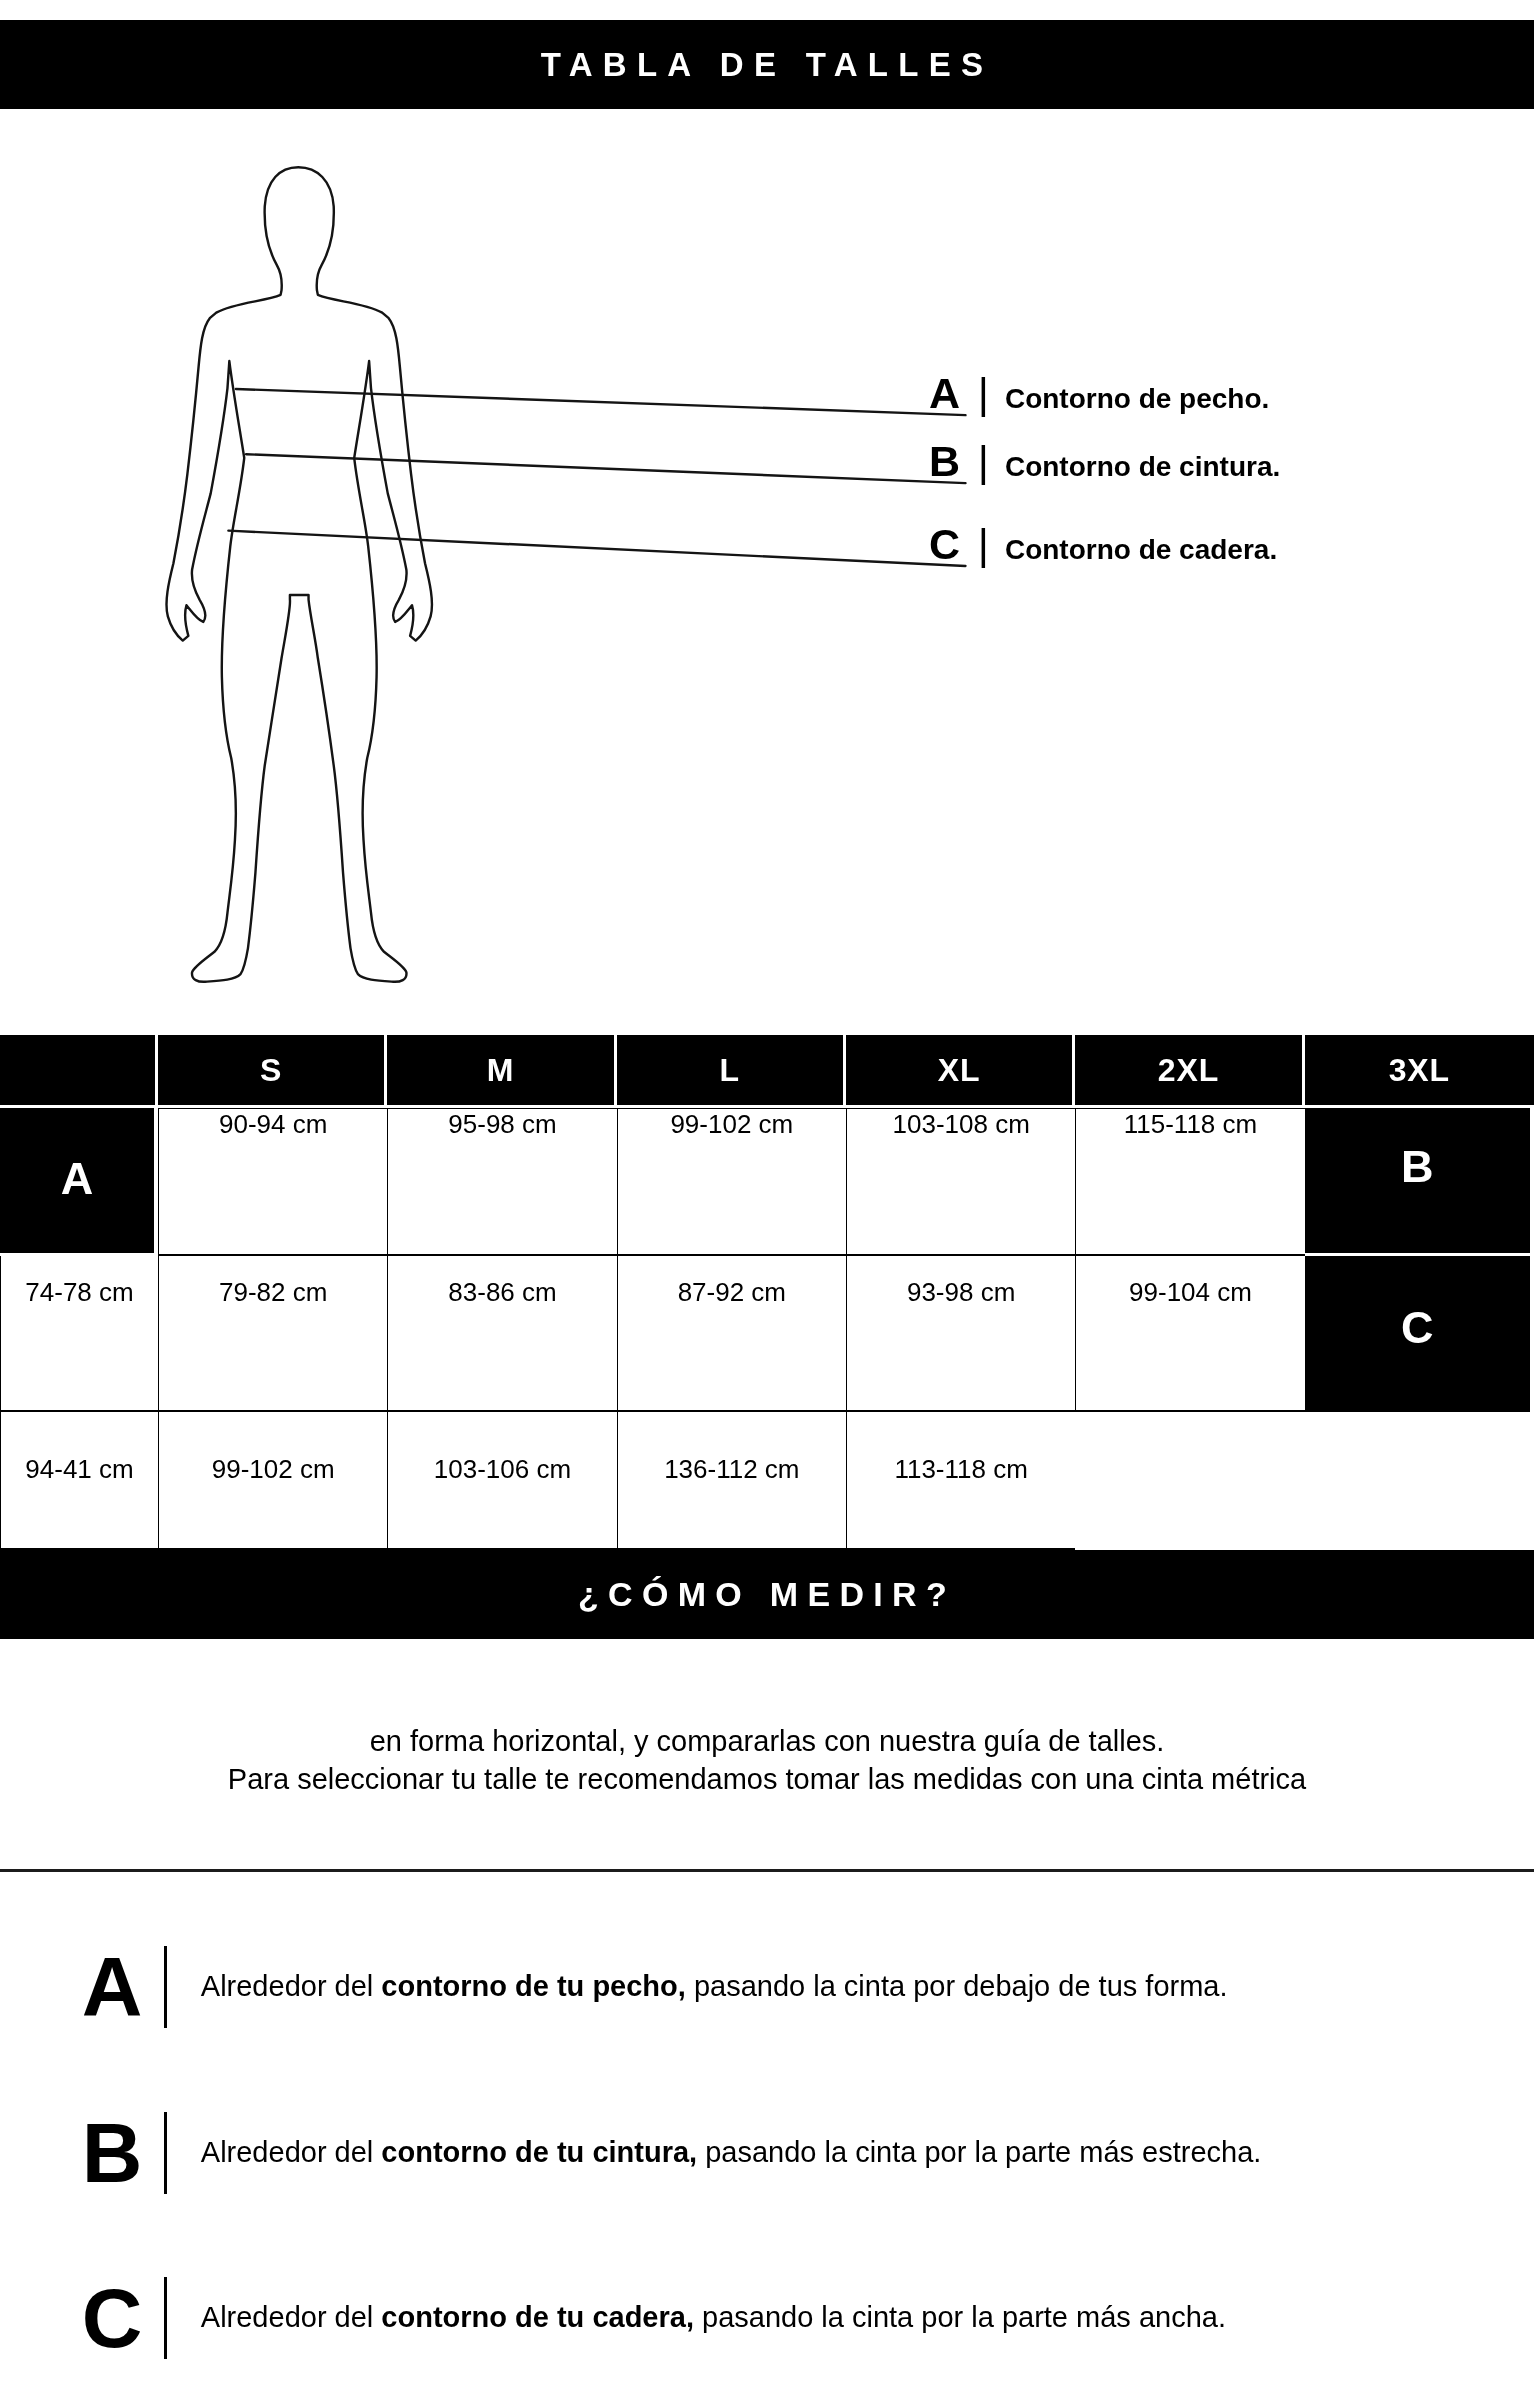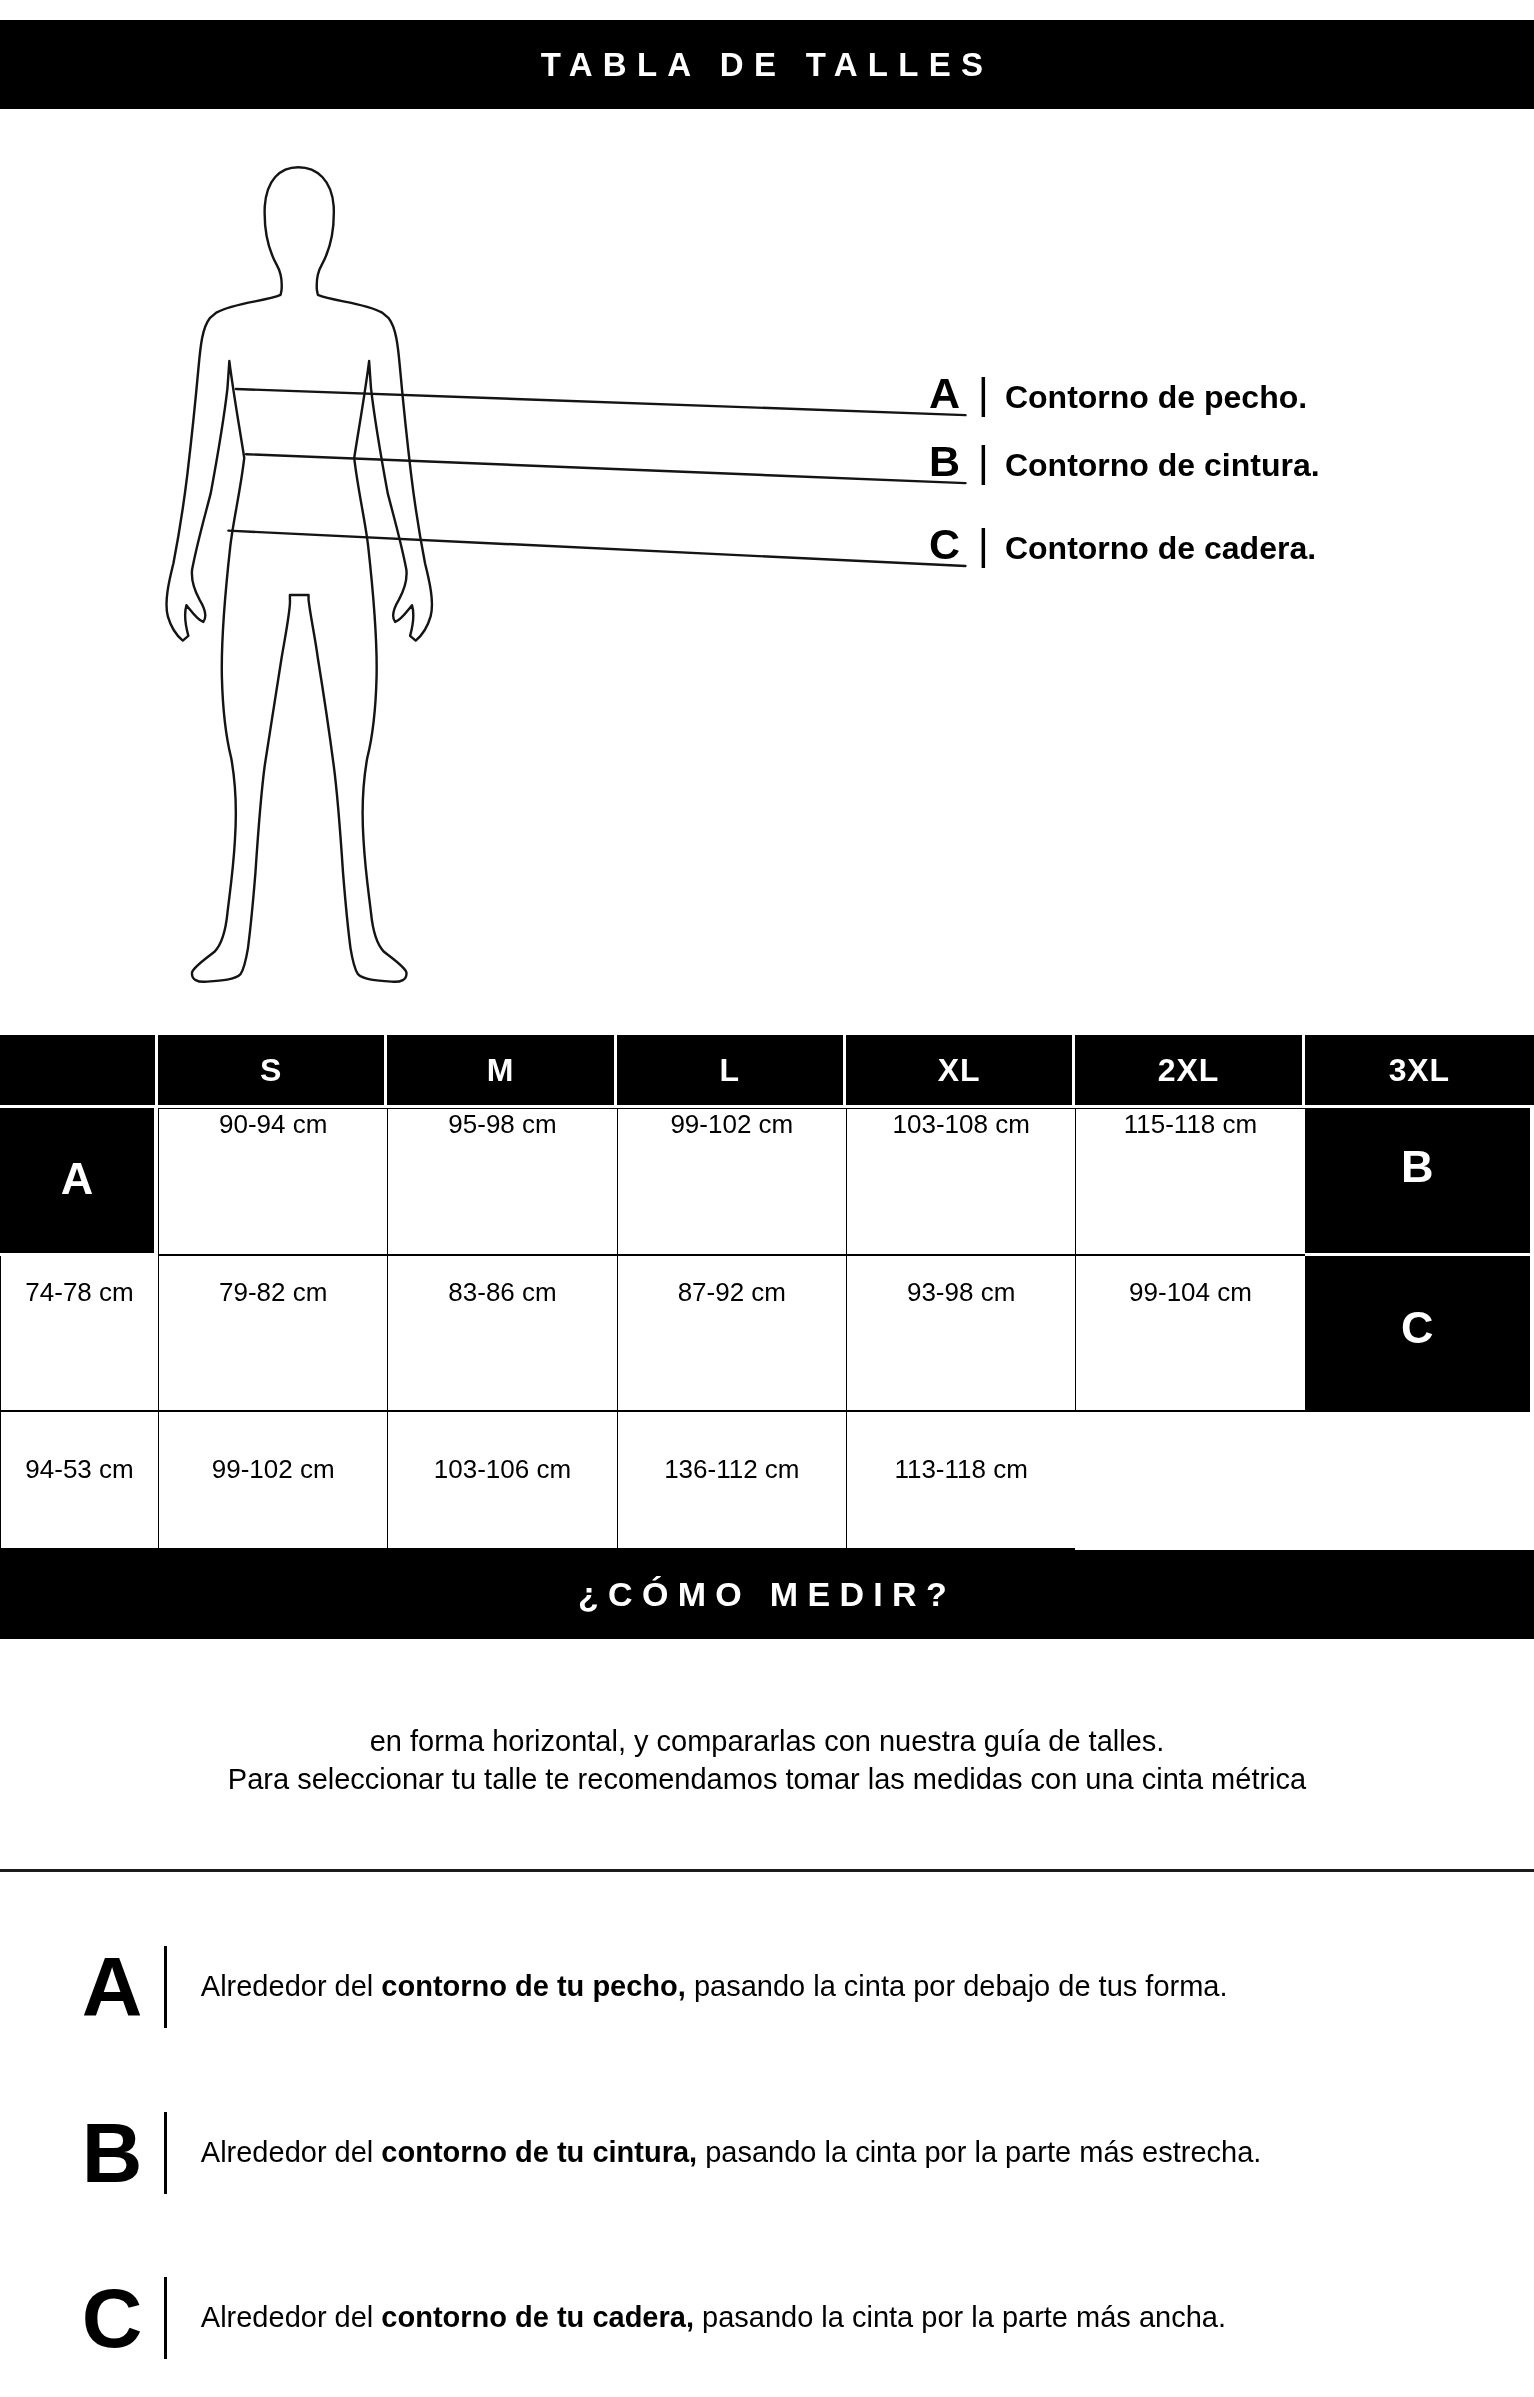--- a/index.html
+++ b/index.html
@@ -35,21 +35,21 @@
     display:flex; align-items:baseline; white-space:nowrap;
   }
   .diagram-label .big-letter{
     font-size:43px; font-weight:bold; line-height:1;
   }
   .diagram-label .pipe{
     font-size:43px; font-weight:400; line-height:1;
     margin:0 16px 0 17.7px;
   }
   .diagram-label .label-text{
-    font-size:32px; font-weight:bold; line-height:1;
+    font-size:28px; font-weight:bold; line-height:1;
   }
   .lblA{ top:352px; }
   .lblB{ top:420px; }
   .lblC{ top:503px; }
 
   
   .size-table{
     position:absolute; top:1015px; left:0;
     width:1534px;
     display:grid;
@@ -260,21 +260,21 @@
 
     <div class="lcell gap rB">B</div>
     <div class="vcell rB">74-78 cm</div>
     <div class="vcell rB">79-82 cm</div>
     <div class="vcell rB">83-86 cm</div>
     <div class="vcell rB">87-92 cm</div>
     <div class="vcell rB">93-98 cm</div>
     <div class="vcell rB">99-104 cm</div>
 
     <div class="lcell rC">C</div>
-    <div class="vcell rC">94-53 cm</div>
+    <div class="vcell rC">94-41 cm</div>
     <div class="vcell rC">99-102 cm</div>
     <div class="vcell rC">103-106 cm</div>
     <div class="vcell rC">136-112 cm</div>
     <div class="vcell rC">113-118 cm</div>
   </div>
 
   <div class="measure-bar">
     <div class="title">¿CÓMO MEDIR?</div>
   </div>
 

